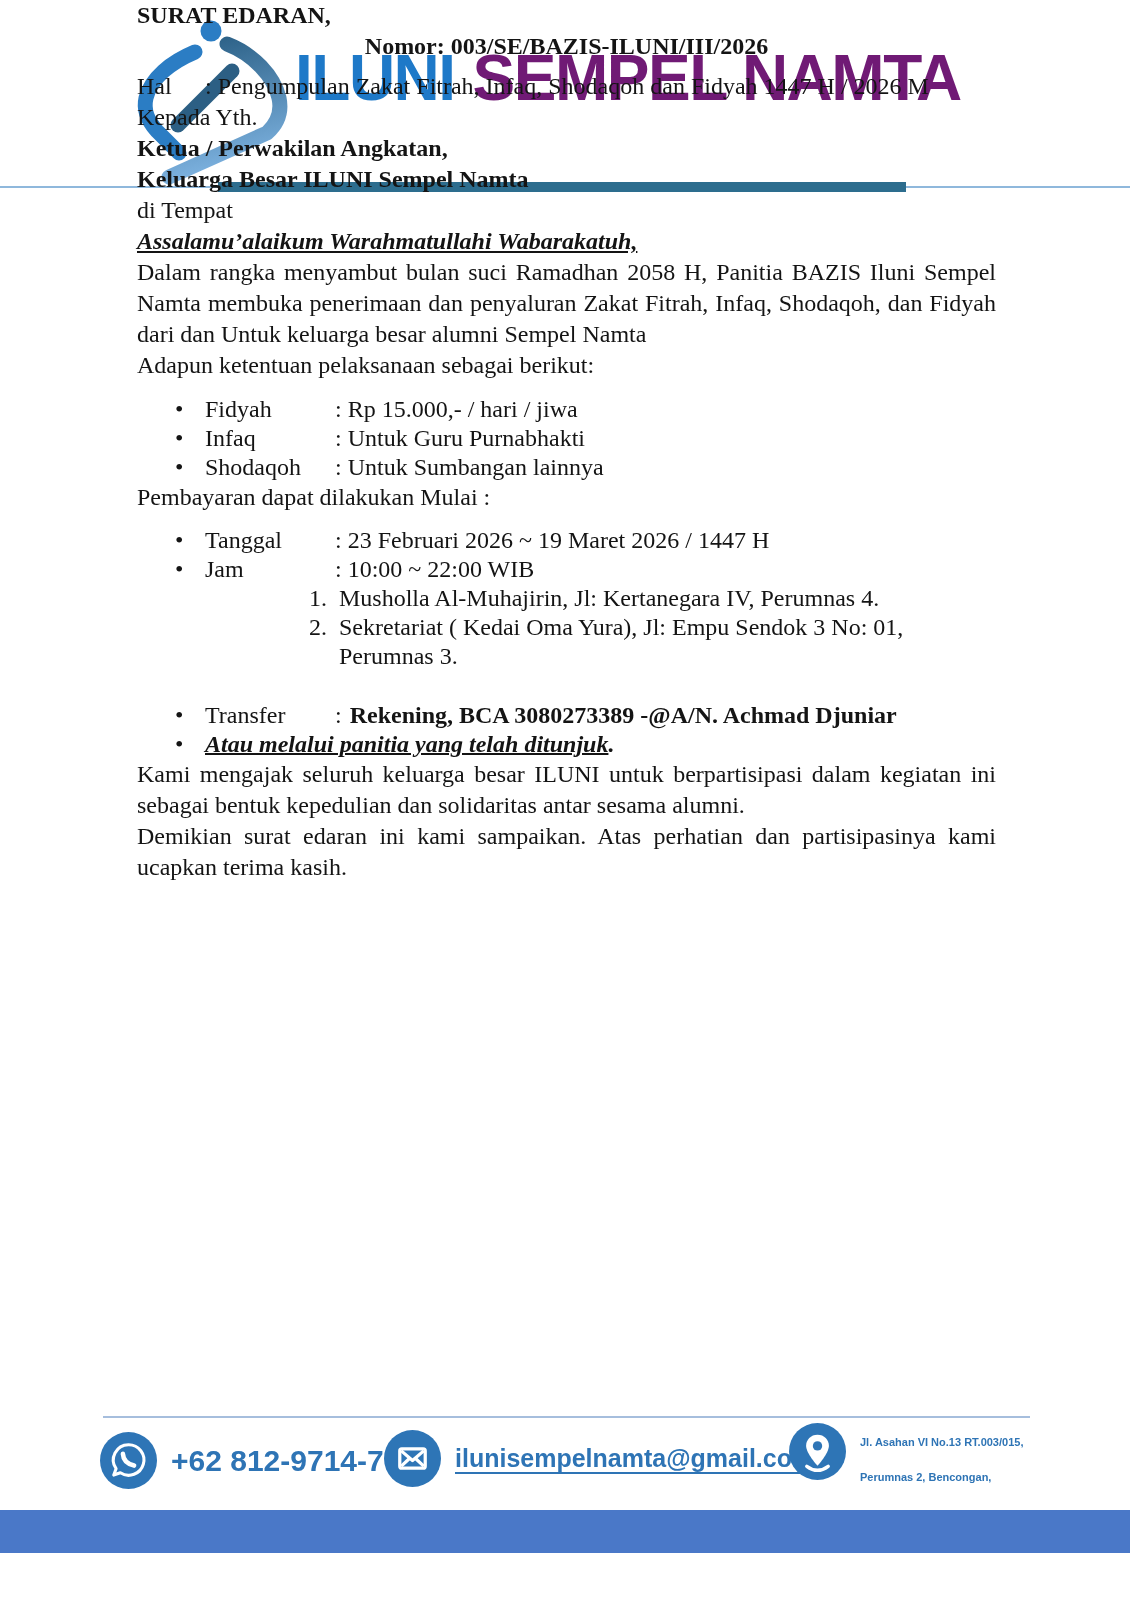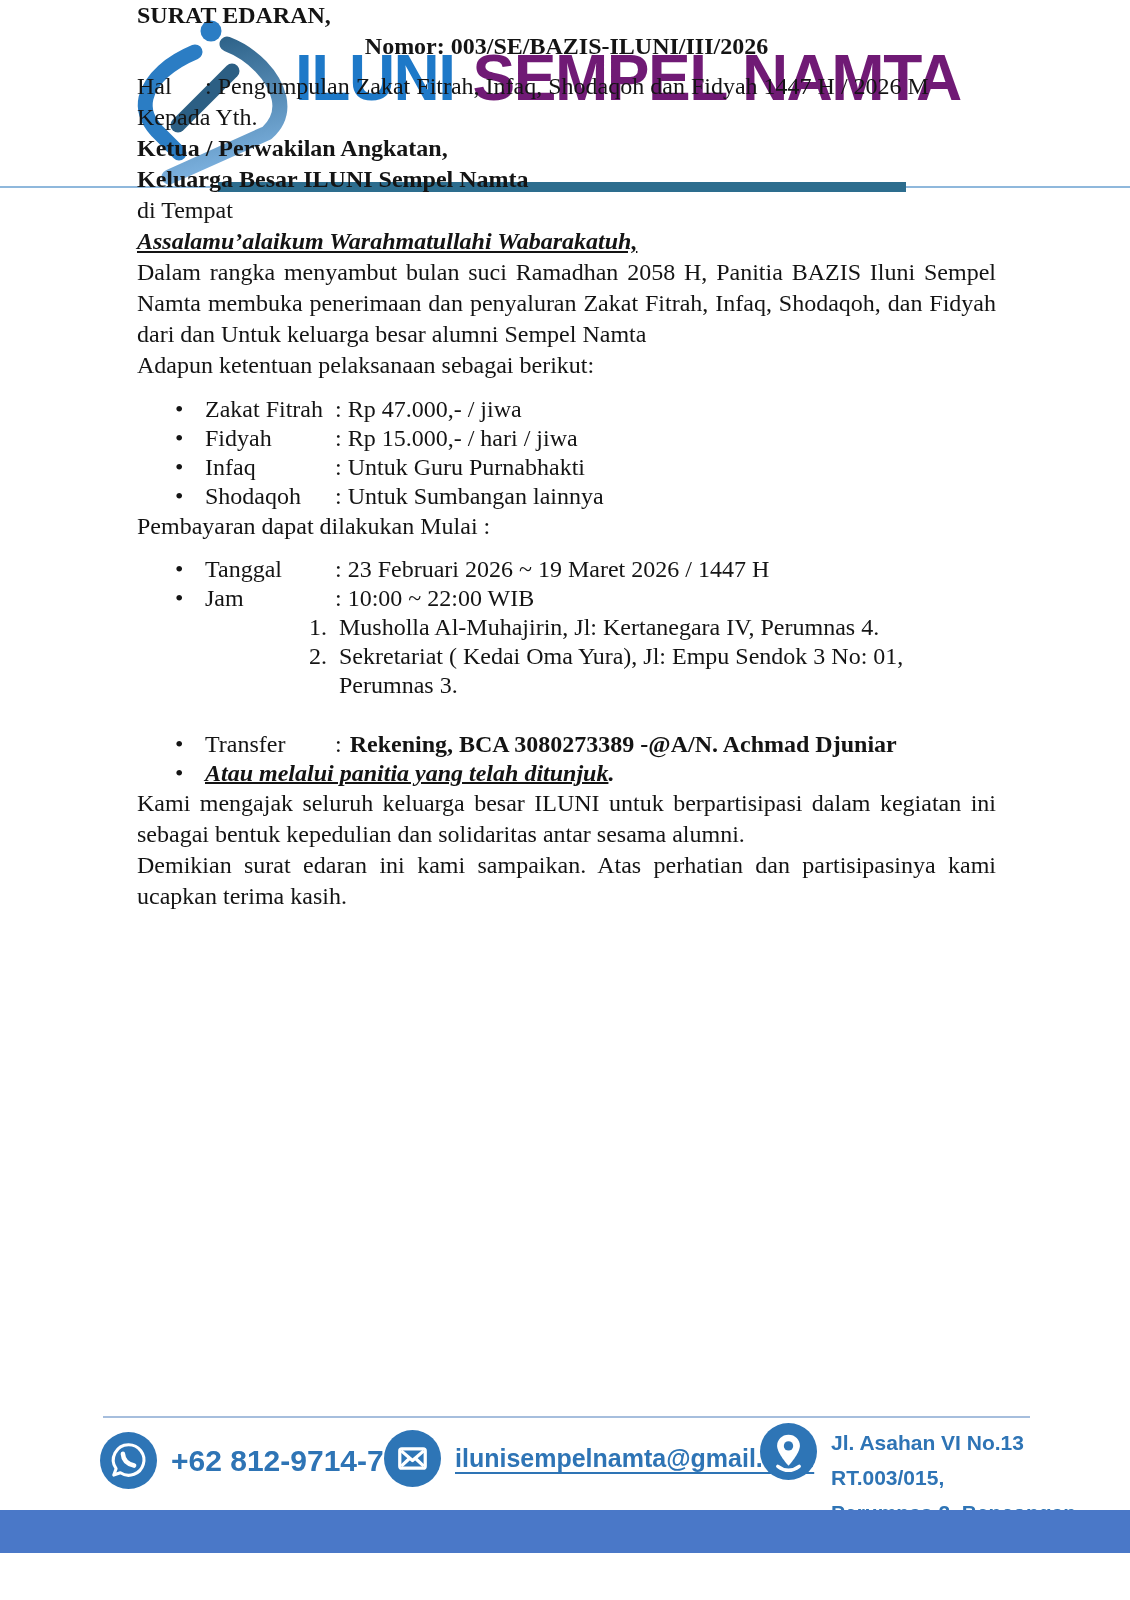--- a/index.html
+++ b/index.html
@@ -48,21 +48,21 @@
   .pembayaran{margin-top:16px;}
   .closing1{margin-top:42px;text-align:justify;}
   .closing2{margin-top:9px;text-align:justify;}
   
   .footer-line{position:absolute;top:1416px;left:103px;right:100px;height:2px;background:#a6bedd;}
   .contact{position:absolute;display:flex;align-items:center;gap:14px;
     font-family:"Liberation Sans",sans-serif;font-weight:bold;color:#2e74b5;}
   .c-phone{left:100px;top:1432px;font-size:30px;}
   .c-email{left:384px;top:1430px;font-size:25px;}
   .c-email .email-text{text-decoration:underline;text-underline-offset:5px;text-decoration-thickness:2px;color:#2e74b5;}
-  .c-address{left:760px;top:1423px;font-size:21px;align-items:flex-start;}
+  .c-address{left:789px;top:1423px;font-size:11px;align-items:flex-start;}
   .addr-lines{line-height:35px;padding-top:2px;}
   .cicon{width:57px;height:57px;flex:none;}
   .bottom-bar{position:absolute;left:0;right:0;bottom:47px;height:43px;background:#4a78c8;}
 </style>
 </head>
 <body>
 
 <div class="page">
 
   <div class="header">
@@ -102,24 +102,20 @@
     <p class="ketua">Ketua / Perwakilan Angkatan,</p>
     <p class="keluarga">Keluarga Besar ILUNI Sempel Namta</p>
     <p class="ditempat">di Tempat</p>
 
     <p class="salutation">Assalamu’alaikum Warahmatullahi Wabarakatuh,</p>
 
     <p class="para1">Dalam rangka menyambut bulan suci Ramadhan 2058 H, Panitia BAZIS Iluni Sempel Namta membuka penerimaan dan penyaluran Zakat Fitrah, Infaq, Shodaqoh, dan Fidyah dari dan Untuk  keluarga besar alumni Sempel Namta</p>
     <p class="adapun">Adapun ketentuan pelaksanaan sebagai berikut:</p>
 
     <div class="blist">
-      <div class="li">
-        <span class="lbl">Zakat Fitrah</span>
-        <span class="val">: Rp 47.000,- / jiwa</span>
-      </div>
       <div class="li">
         <span class="lbl">Fidyah</span>
         <span class="val">: Rp 15.000,- / hari / jiwa</span>
       </div>
       <div class="li">
         <span class="lbl">Infaq</span>
         <span class="val">: Untuk Guru Purnabhakti</span>
       </div>
       <div class="li">
         <span class="lbl">Shodaqoh</span>

